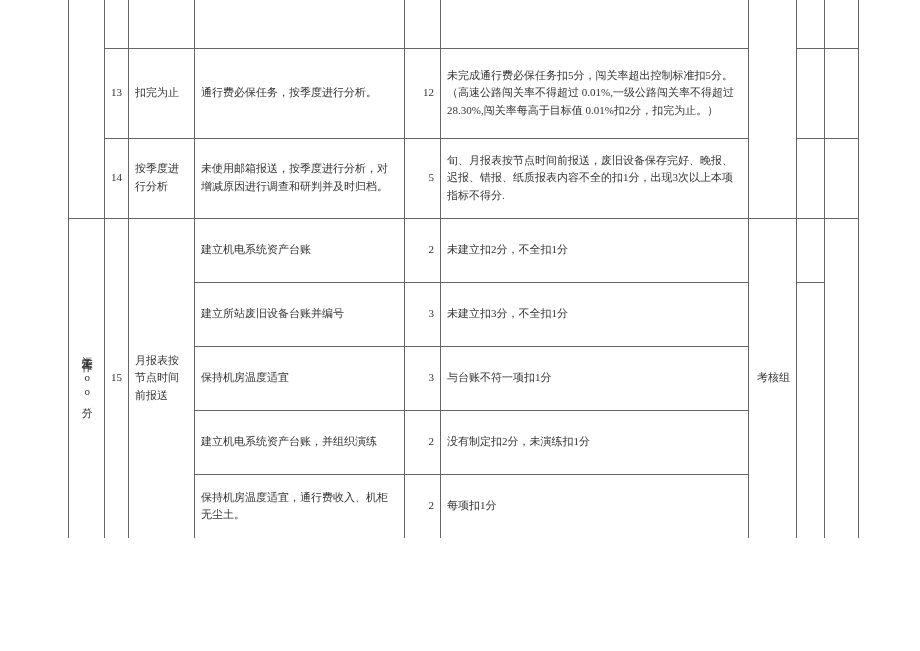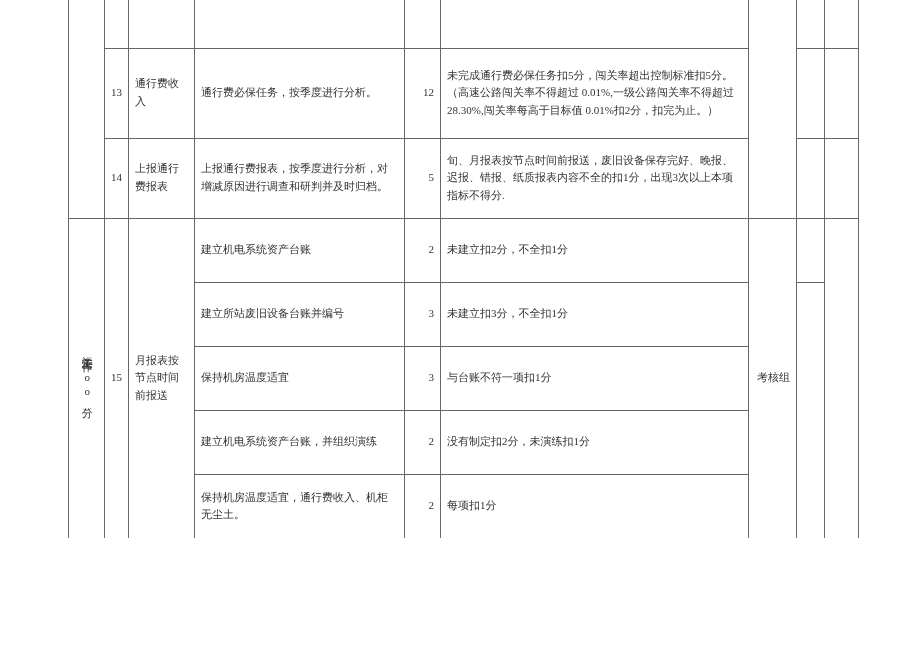--- a/index.html
+++ b/index.html
@@ -77,33 +77,33 @@
         <td class="no-top"></td>
         <td class="no-top"></td>
         <td class="no-top no-bottom" rowspan="3"></td>
         <td class="no-top"></td>
         <td class="no-top"></td>
       </tr>
 
       <tr style="height:90px;">
         <td class="no-top no-bottom"></td>
         <td class="center">13</td>
-        <td>通行费收入</td>
+        <td>扣完为止</td>
         <td>通行费必保任务，按季度进行分析。</td>
         <td class="center">12</td>
         <td>未完成通行费必保任务扣5分，闯关率超出控制标准扣5分。（高速公路闯关率不得超过 0.01%,一级公路闯关率不得超过 28.30%,闯关率每高于目标值 0.01%扣2分，扣完为止。）</td>
         <td></td>
         <td></td>
       </tr>
 
       <tr style="height:80px;">
         <td class="no-top no-bottom"></td>
         <td class="center">14</td>
-        <td>上报通行费报表</td>
-        <td>上报通行费报表，按季度进行分析，对增减原因进行调查和研判并及时归档。</td>
+        <td>按季度进行分析</td>
+        <td>未使用邮箱报送，按季度进行分析，对增减原因进行调查和研判并及时归档。</td>
         <td class="center">5</td>
         <td>旬、月报表按节点时间前报送，废旧设备保存完好、晚报、迟报、错报、纸质报表内容不全的扣1分，出现3次以上本项指标不得分.</td>
         <td></td>
         <td></td>
       </tr>
 
       <tr style="height:64px;">
         <td class="vtext no-bottom" rowspan="5">
           <span style="writing-mode: vertical-rl; text-orientation: upright; letter-spacing: 2px; display:inline-block;">运营工作（Ioo分）</span>
         </td>

